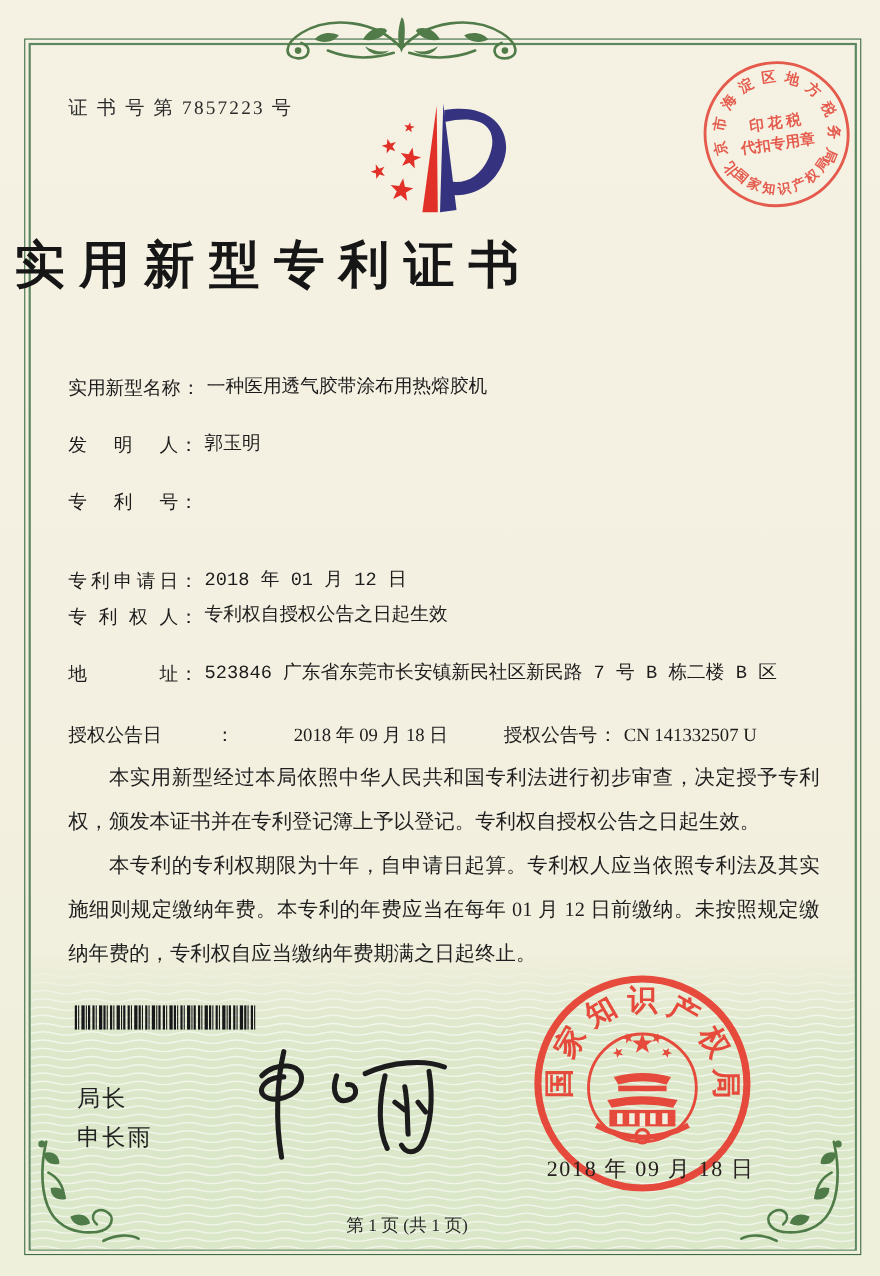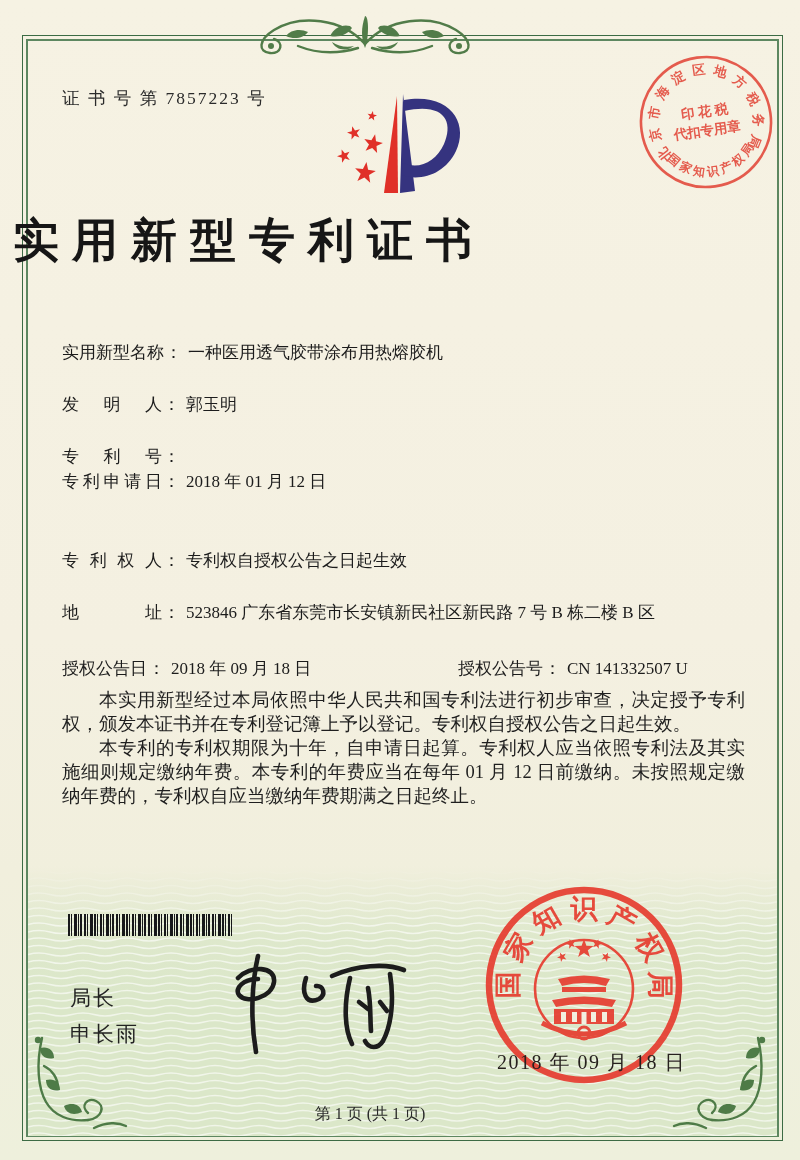--- a/index.html
+++ b/index.html
@@ -14,23 +14,23 @@
     background:linear-gradient(to bottom,rgba(219,231,201,0) 0,rgba(219,231,201,.85) 70px,#dbe7c9 130px);}
   .band svg{position:absolute;inset:0;-webkit-mask-image:linear-gradient(to bottom,transparent,black 22%);
     mask-image:linear-gradient(to bottom,transparent,black 22%);}
   .abs{position:absolute;}
   .certno{left:62px;top:86px;font-size:17.5px;letter-spacing:2px;color:#2b2b2b;}
   .title{left:0;right:0;top:210px;font-size:46px;font-weight:bold;
     letter-spacing:13px;text-indent:13px;color:#161616;}
   .frow{left:62px;width:684px;display:flex;font-size:17px;line-height:25px;color:#1c1c1c;}
   .flabel{min-width:100px;white-space:nowrap;text-align:justify;text-align-last:justify;}
   .fcolon{padding:0 6px 0 1px;}
-  .fvalue{flex:1;}
+  .fvalue{flex:1;font-family:Liberation Mono, monospace;}
   .grant-right{position:absolute;left:396px;top:0;display:flex;}
-  .paras{left:62px;top:688px;width:683px;font-size:18.5px;line-height:24px;text-align:justify;}
+  .paras{left:62px;top:688px;width:683px;font-size:18.5px;line-height:40px;text-align:justify;}
   .paras p{margin:0;text-indent:2em;}
   .barcode{left:68px;top:914px;width:224px;height:22px;font-size:0;}
   .barcode i{display:inline-block;height:100%;background:#17181a;}
   .signer{left:70px;font-family:"Liberation Sans","DejaVu Sans",sans-serif;
     font-size:21px;color:#222;letter-spacing:2px;}
   .sealdate{left:497px;top:1049px;font-size:20px;color:#26201e;letter-spacing:1.5px;z-index:3;}
   .footer{left:0;width:740px;top:1104px;text-align:center;font-size:16px;color:#2a2a2a;}
   svg text{font-family:"Liberation Serif","DejaVu Serif",serif;}
   .z2{z-index:2}
 </style>
@@ -186,36 +186,36 @@
   </div>
   <div class="abs frow" style="top:392px;">
     <span class="flabel">发明人</span>
       <span class="fcolon">：</span>
     <span class="fvalue">郭玉明</span>
   </div>
   <div class="abs frow" style="top:444px;">
     <span class="flabel">专利号</span>
       <span class="fcolon">：</span>
   </div>
-  <div class="abs frow" style="top:469px;justify-content:center;">
+  <div class="abs frow" style="top:516px;justify-content:center;">
     <span class="flabel">专利申请日</span>
       <span class="fcolon">：</span>
     <span class="fvalue">2018 年 01 月 12 日</span>
   </div>
   <div class="abs frow" style="top:548px;">
     <span class="flabel">专利权人</span>
       <span class="fcolon">：</span>
     <span class="fvalue">专利权自授权公告之日起生效</span>
   </div>
   <div class="abs frow" style="top:600px;">
     <span class="flabel">地址</span>
       <span class="fcolon">：</span>
     <span class="fvalue">523846 广东省东莞市长安镇新民社区新民路 7 号 B 栋二楼 B 区</span>
   </div>
-  <div class="abs frow" style="top:656px;position:absolute;">
+  <div class="abs frow" style="top:656px;position:absolute;gap:48px;">
     <span class="flabel" style="min-width:0">授权公告日</span>
       <span class="fcolon">：</span>
     <span>2018 年 09 月 18 日</span>
     <span class="grant-right">
       <span>授权公告号</span>
         <span class="fcolon">：</span>
       <span>CN 141332507 U</span>
     </span>
   </div>
 

